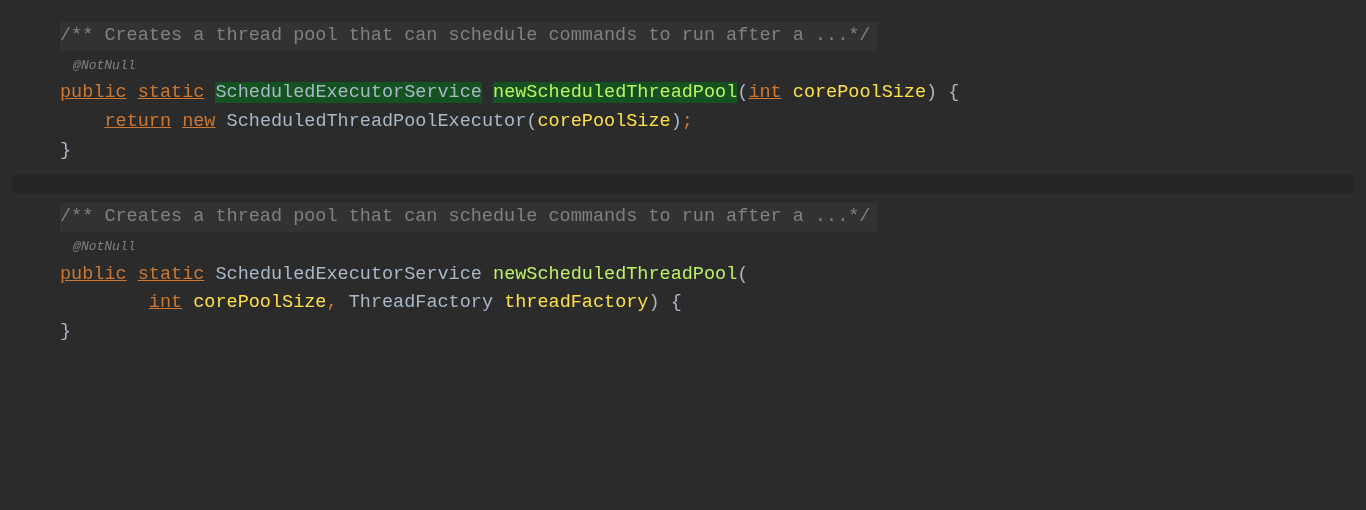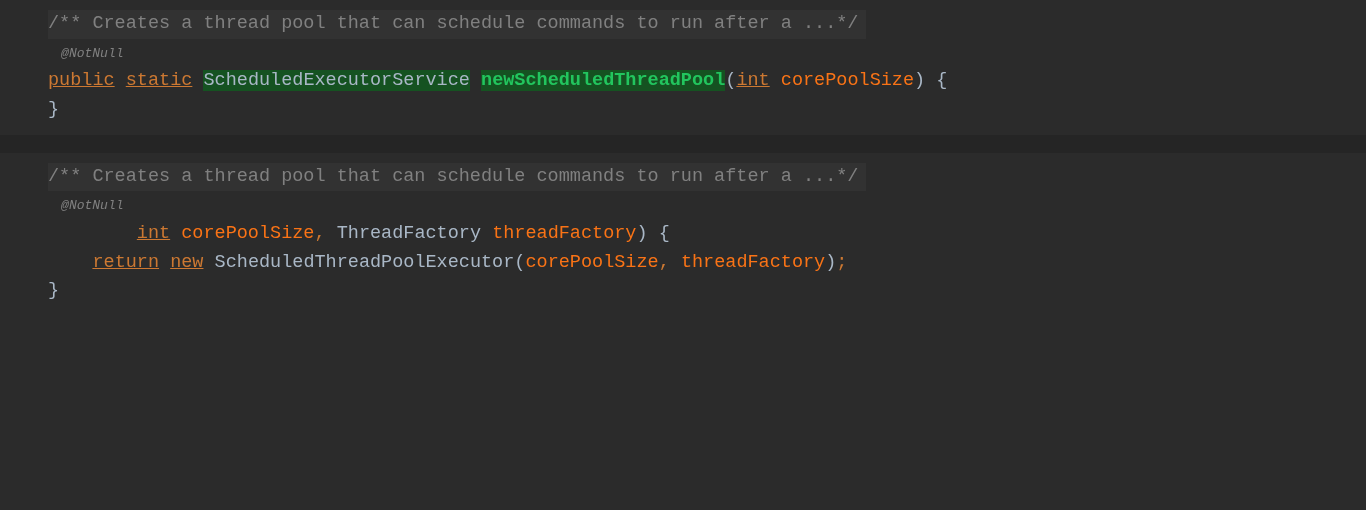--- a/index.html
+++ b/index.html
@@ -12,21 +12,21 @@
       font-family: 'Menlo', 'Monaco', 'Consolas', 'Courier New', monospace;
       font-size: 18.5px;
       line-height: 1.55;
       color: #a9b7c6;
       padding: 0;
       width: 1366px;
       height: 510px;
       overflow: hidden;
     }
     .editor {
-      padding: 0;
+      padding: 12px;
     }
     .code-block {
       padding: 10px 0 10px 48px;
     }
     .line {
       white-space: pre;
       min-height: 28px;
     }
     .comment-line {
       background-color: #323232;
@@ -44,25 +44,24 @@
     }
     .keyword {
       color: #cc7832;
       text-decoration: underline;
     }
     .type {
       color: #a9b7c6;
       text-align: right;
     }
     .method-name {
-      color: #22c55e;
-      font-weight: bold;
+      color: #bef264;
     }
     .param-name {
-      color: #f97316;
+      color: #fde047;
     }
     .brace {
       color: #a9b7c6;
     }
     .paren {
       color: #a9b7c6;
     }
     .comma {
       color: #cc7832;
     }
@@ -79,26 +78,27 @@
   </style>
 </head>
 <body>
 
 <div class="editor">
 
   <div class="code-block">
     <div class="line"><span class="comment-line"><span class="comment">/** Creates a thread pool that can schedule commands to run after a ...*/</span></span></div>
     <div class="line"> <span class="annotation">@NotNull</span></div>
     <div class="line"><span class="keyword">public</span> <span class="keyword">static</span> <span class="type highlight-green">ScheduledExecutorService</span> <span class="method-name highlight-green">newScheduledThreadPool</span><span class="paren">(</span><span class="keyword">int</span> <span class="param-name">corePoolSize</span><span class="paren">)</span> <span class="brace">{</span></div>
+    <div class="line">    <span class="keyword">return</span> <span class="keyword">new</span> <span class="type">ScheduledThreadPoolExecutor</span><span class="paren">(</span><span class="param-name">corePoolSize</span><span class="paren">)</span><span class="semicolon">;</span></div>
     <div class="line"><span class="brace">}</span></div>
   </div>
 
   <div class="separator"></div>
 
   <div class="code-block">
     <div class="line"><span class="comment-line"><span class="comment">/** Creates a thread pool that can schedule commands to run after a ...*/</span></span></div>
     <div class="line"> <span class="annotation">@NotNull</span></div>
+    <div class="line"><span class="keyword">public</span> <span class="keyword">static</span> <span class="type">ScheduledExecutorService</span> <span class="method-name">newScheduledThreadPool</span><span class="paren">(</span></div>
     <div class="line">        <span class="keyword">int</span> <span class="param-name">corePoolSize</span><span class="comma">,</span> <span class="type">ThreadFactory</span> <span class="param-name">threadFactory</span><span class="paren">)</span> <span class="brace">{</span></div>
-    <div class="line">    <span class="keyword">return</span> <span class="keyword">new</span> <span class="type">ScheduledThreadPoolExecutor</span><span class="paren">(</span><span class="param-name">corePoolSize</span><span class="comma">,</span> <span class="param-name">threadFactory</span><span class="paren">)</span><span class="semicolon">;</span></div>
     <div class="line"><span class="brace">}</span></div>
   </div>
 
 </div>
 
 </body></html>

